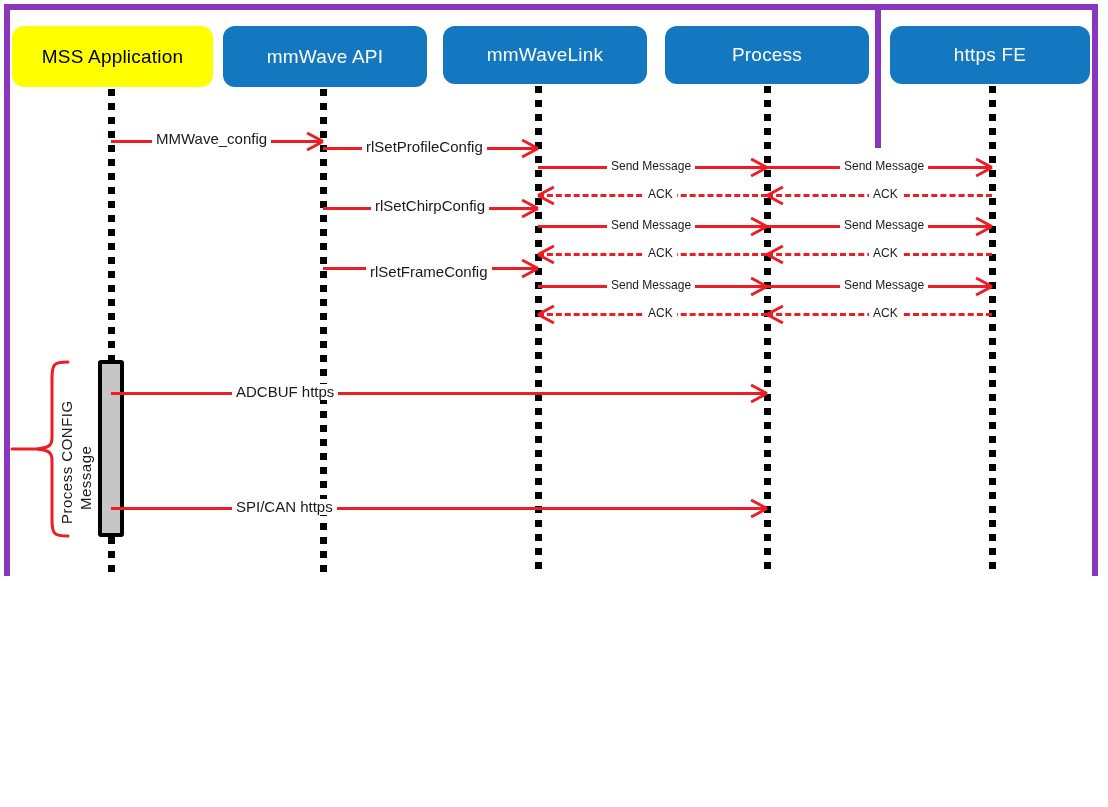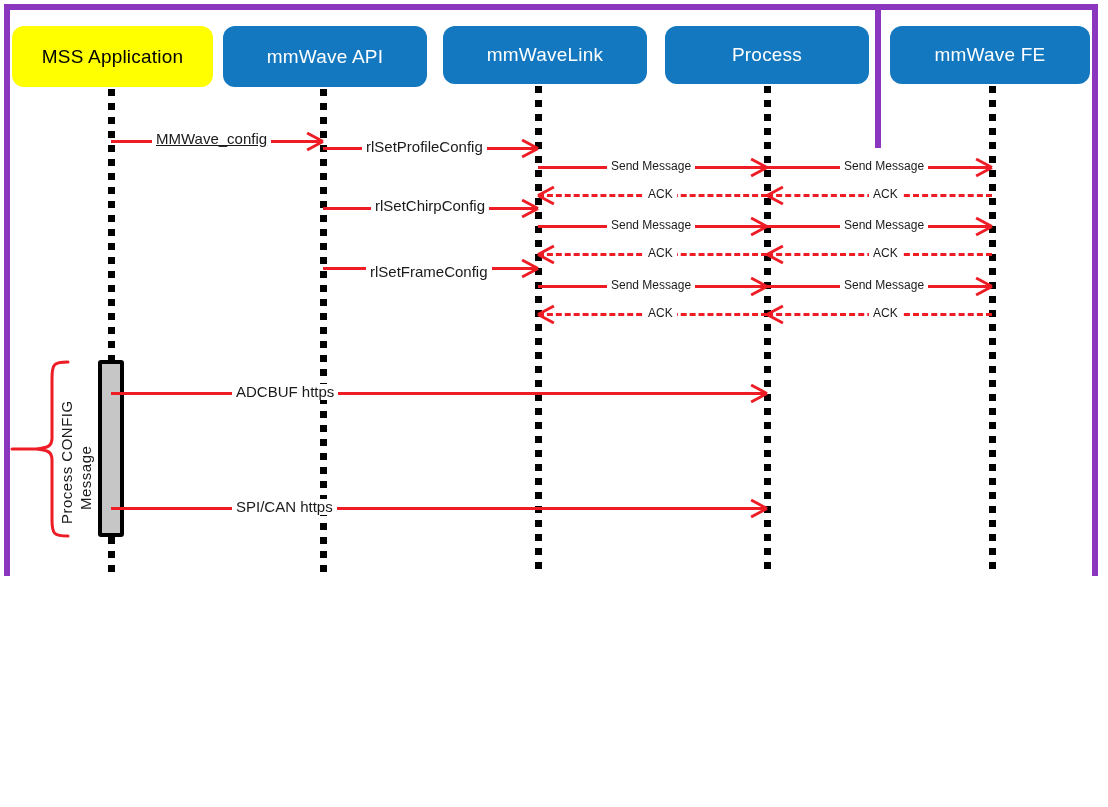--- a/index.html
+++ b/index.html
@@ -163,31 +163,31 @@
       <div class="lifeline" style="left: 320px; top: 89px; height: 701px;"></div>
       <div class="participant blue" style="left: 443px; top: 26px; width: 204px; height: 58px; align-items: center;">
         <span>mmWaveLink</span>
       </div>
       <div class="lifeline" style="left: 535px; top: 86px; height: 704px;"></div>
       <div class="participant blue" style="left: 665px; top: 26px; width: 204px; height: 58px;">
         <span>Process</span>
       </div>
       <div class="lifeline" style="left: 764px; top: 86px; height: 704px;"></div>
       <div class="participant blue" style="left: 890px; top: 26px; width: 200px; height: 58px;">
-        <span>mmWave FE</span>
+        <span>https FE</span>
       </div>
       <div class="lifeline" style="left: 989px; top: 86px; height: 704px;"></div>
     </div>
 
   <div class="activation" id="activation-bar" style="left: 98px; top: 360px; width: 26px; height: 177px;"></div>
 
   <div id="messages-layer">
       <div class="msg-line" style="left: 111px; top: 140px; width: 212px;"></div>
       <div class="arrow-head right" style="top: 140px; left: 323px;"></div>
-      <div class="msg-label big" style="left: 152px; top: 131px; text-decoration: underline;">MMWave_config</div>
+      <div class="msg-label big" style="left: 152px; top: 131px;">MMWave_config</div>
       <div class="msg-line" style="left: 323px; top: 147px; width: 215px;"></div>
       <div class="arrow-head right" style="top: 147px; left: 538px;"></div>
       <div class="msg-label big" style="left: 362px; top: 139px;">rlSetProfileConfig</div>
       <div class="msg-line" style="left: 538px; top: 166px; width: 229px;"></div>
       <div class="arrow-head right" style="top: 166px; left: 767px;"></div>
       <div class="msg-label" style="left: 607px; top: 158px;">Send Message</div>
       <div class="msg-line" style="left: 767px; top: 166px; width: 225px;"></div>
       <div class="arrow-head right" style="top: 166px; left: 992px;"></div>
       <div class="msg-label" style="left: 840px; top: 158px;">Send Message</div>
       <div class="msg-line dashed" style="left: 767px; top: 194px; width: 225px;"></div>

